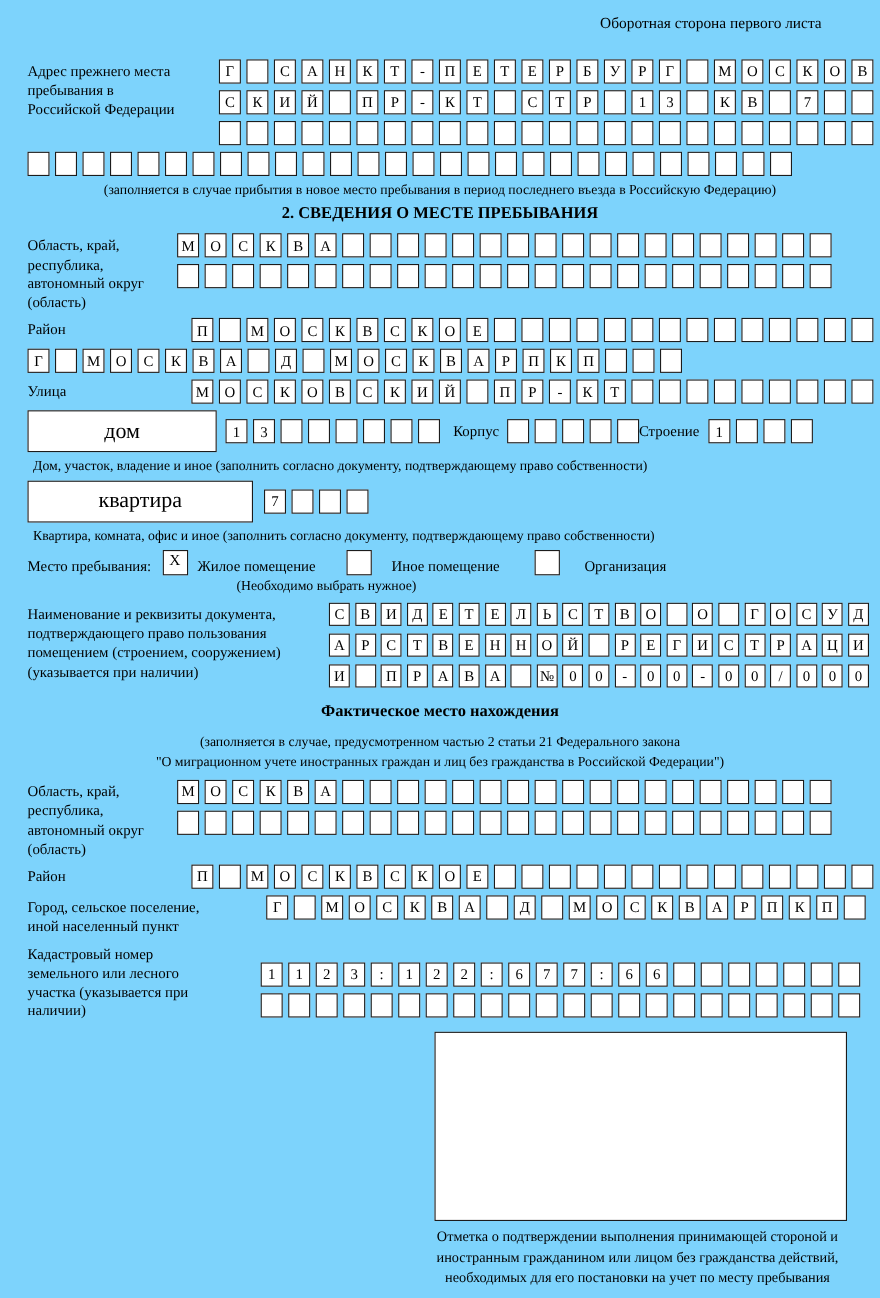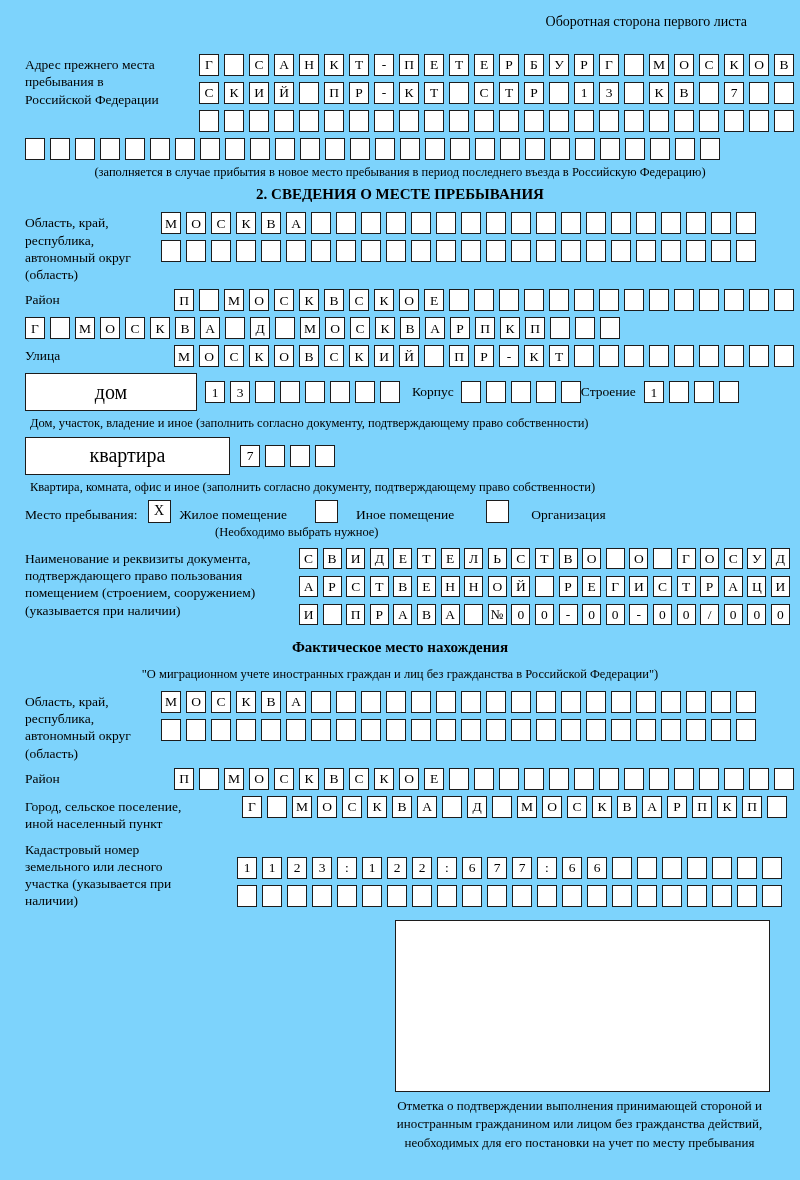--- a/index.html
+++ b/index.html
@@ -447,20 +447,21 @@
           <span class="cell">0</span>
           <span class="cell">/</span>
           <span class="cell">0</span>
           <span class="cell">0</span>
           <span class="cell">0</span>
         </div>
     </div>
   </div>
 
   <div class="sec-title" style="margin-top:14px;">Фактическое место нахождения</div>
+  <div class="fact-note">(заполняется в случае, предусмотренном частью 2 статьи 21 Федерального закона</div>
   <div class="fact-note" style="margin-bottom:8px;">"О миграционном учете иностранных граждан и лиц без гражданства в Российской Федерации")</div>
 
   <div class="field">
     <div class="lbl" style="width:112px;">Область, край, республика, автономный округ (область)</div>
     <div class="rows">
       <div class="cells">
           <span class="cell">М</span>
           <span class="cell">О</span>
           <span class="cell">С</span>
           <span class="cell">К</span>

